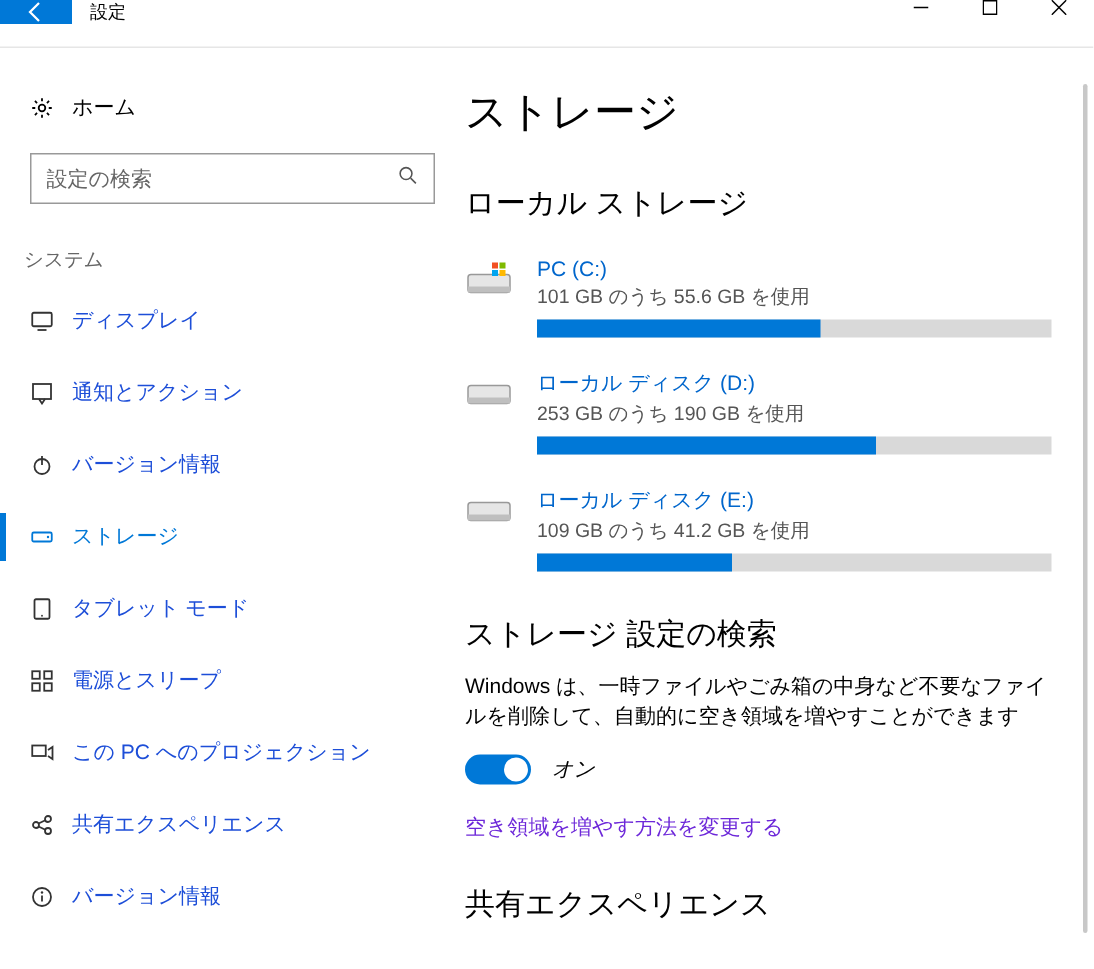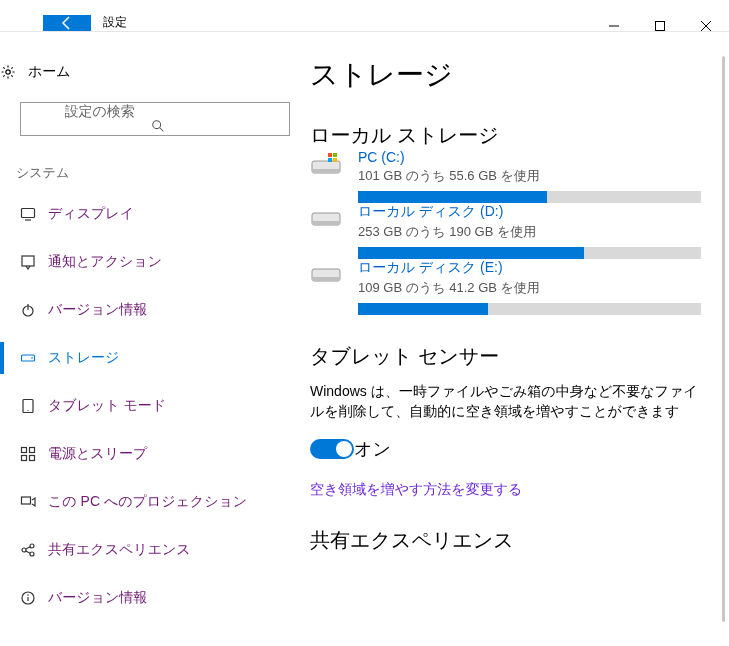--- a/index.html
+++ b/index.html
@@ -1,73 +1,73 @@
 <!DOCTYPE html>
 <html><head>
 <meta charset="utf-8">
 <style>
   * { margin: 0; padding: 0; box-sizing: border-box; font-family: "Yu Gothic UI", "Segoe UI", Meiryo, sans-serif; }
   html, body { width: 729px; height: 646px; background: #fff; overflow: hidden; }
 
   
-  .titlebar { height: 32px; display: flex; align-items: flex-end; border-bottom: 1px solid #e6e6e6; padding-left: 43px; }
+  .titlebar { height: 32px; display: flex; align-items: flex-start; border-bottom: 1px solid #e6e6e6; }
   .back-btn { width: 48px; background: #0078d7; display:flex; align-items:center; justify-content:center; color:#fff; }
   .title-text { flex:1; display:flex; align-items:center; padding-left:12px; font-size:12px; color:#000; }
   .win-ctrl { width:46px; display:flex; align-items:center; justify-content:center; }
   .win-ctrl svg { display:block; }
 
   
   .body { display:flex; height:calc(100% - 32px); }
   .sidebar { width:310px; padding:20px 0 0 0; }
   .content { flex:1; position:relative; padding: 24px 0 24px 0; overflow:hidden; }
   .content-inner { padding-right: 28px; }
 
   
-  .home-row { display:flex; align-items:center; height:40px; cursor:default;text-align:center; }
+  .home-row { display:flex; align-items:center; height:40px; padding-left:20px; cursor:default;text-align:center; }
   .home-row .icon-slot { width:28px; display:flex; align-items:center; justify-content:flex-start; }
   .home-row .label { font-size:14px; color:#000; }
 
   
   .search-wrap { padding: 10px 20px 0 20px; }
-  .search-box { height:34px; border:1px solid #999; display:flex; align-items:center; padding:0 10px;flex-direction:column; }
+  .search-box { height:34px; border:1px solid #999; display:flex; align-items:center; padding:0 10px; }
   .search-box input { flex:1; border:none; outline:none; font-size:14px; background:transparent; color:#666; }
   .search-box input::placeholder { color:#666; }
   .search-box .sicon { margin-left:6px; color:#333; }
 
   
   .section-header { padding: 28px 0 8px 16px; font-size:13px; color:#666; }
 
   
   .nav-item { display:flex; align-items:center; height:48px; padding-left:20px; cursor:default; position:relative; }
   .nav-item .icon-slot { width:28px; display:flex; align-items:center; justify-content:flex-start; color:#333; }
-  .nav-item .label { font-size:14px; color:#701a75; }
+  .nav-item .label { font-size:14px; color:#1d4ed8; }
   .nav-item.active .label { color:#0078d7; }
   .nav-item.active .icon-slot { color:#0078d7; }
   .nav-item.active::before { content:""; position:absolute; left:0; top:8px; bottom:8px; width:4px; background:#0078d7; }
 
   
   h1.page-title { font-size:28px; font-weight:500; color:#000; }
   h2.sub-head { font-size:20px; font-weight:500; color:#000; margin-top:28px; }
   .section-spacer { margin-top: 24px; }
 
   
-  .drive { display:flex; }
+  .drive { display:flex; margin-top:22px; }
   .drive .dicon { width:48px; padding-top:2px; }
   .drive .dbody { flex:1; }
   .drive-name { color:#0066cc; font-size:14px; }
   .drive-usage { color:#555; font-size:13px; margin-top:2px; }
   .drive-bar { height:12px; background:#d9d9d9; margin-top:6px; position:relative; }
   .drive-bar .fill { position:absolute; left:0; top:0; bottom:0; background:#0078d7; }
 
   
   .desc-text { font-size:14px; color:#000; margin-top:12px; line-height:1.4; }
   .toggle-row { display:flex; align-items:center; margin-top:16px; }
   .toggle { width:44px; height:20px; border-radius:10px; background:#0078d7; position:relative; }
   .toggle .knob { position:absolute; right:2px; top:2px; width:16px; height:16px; border-radius:50%; background:#fff; }
-  .toggle-label { font-size:18px; }
+  .toggle-label { margin-left:14px; font-size:14px;font-style:italic; }
   .link { color:#6d28d9; font-size:14px; margin-top:20px; display:inline-block; }
 
   
   .scroll-track { position:absolute; right:4px; top:24px; bottom:24px; width:3px; background:#c8c8c8; border-radius:2px; }
 </style>
 </head>
 <body>
 
 <div class="titlebar">
   <div class="back-btn">
@@ -264,21 +264,21 @@
         </div>
         <div class="dbody">
           <div class="drive-name">ローカル ディスク (E:)</div>
           <div class="drive-usage">109 GB のうち 41.2 GB を使用</div>
           <div class="drive-bar">
               <div class="fill" style="width: 38%;"></div>
             </div>
         </div>
       </div>
 
-      <h2 class="sub-head section-spacer">タブレット センサー</h2>
+      <h2 class="sub-head section-spacer">ストレージ 設定の検索</h2>
       <p class="desc-text">Windows は、一時ファイルやごみ箱の中身など不要なファイルを削除して、自動的に空き領域を増やすことができます</p>
 
       <div class="toggle-row">
         <div class="toggle">
             <div class="knob"></div>
           </div>
         <span class="toggle-label">オン</span>
       </div>
 
       <a class="link">空き領域を増やす方法を変更する</a>

